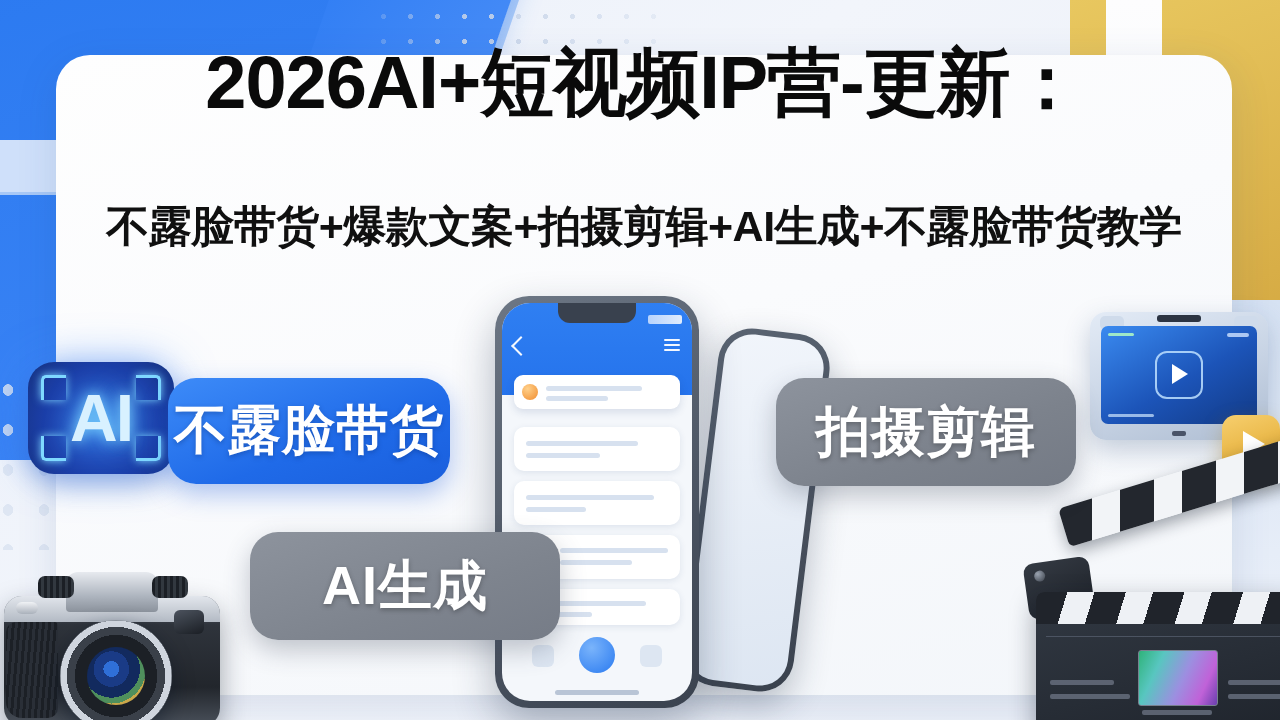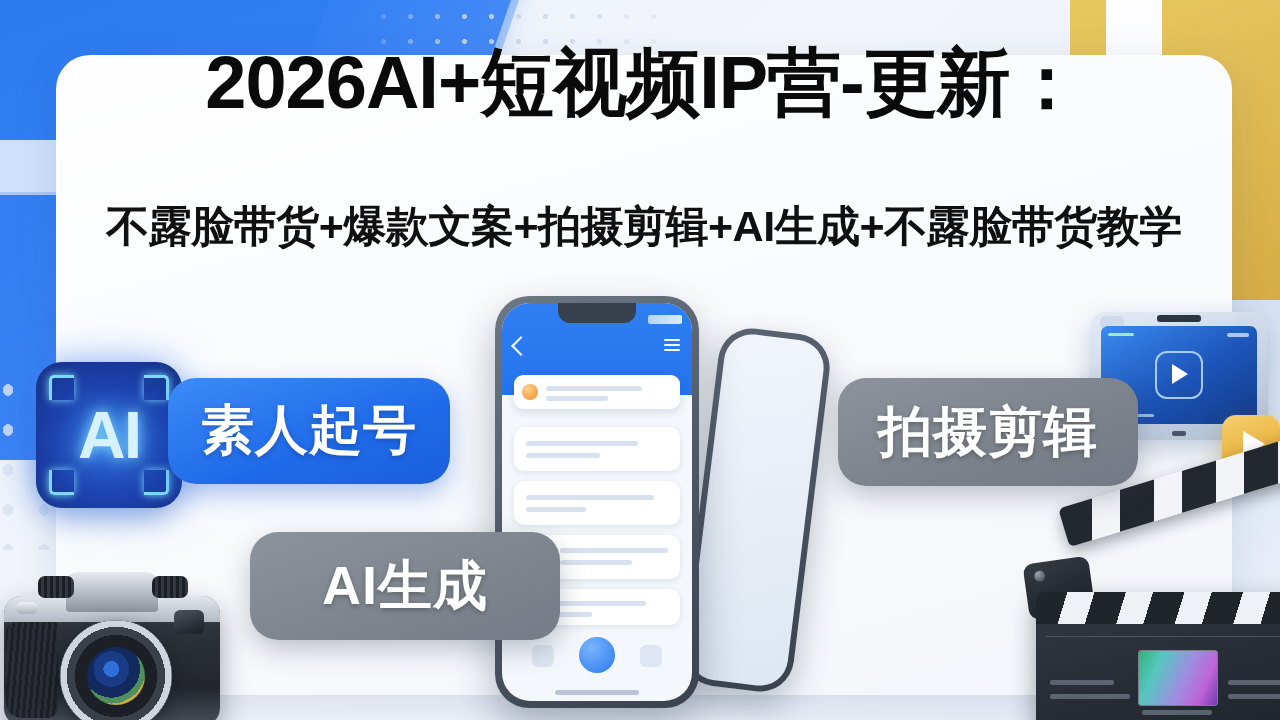--- a/index.html
+++ b/index.html
@@ -136,21 +136,21 @@
   .ph-tabbar{position:absolute;left:0;right:0;bottom:18px;height:46px;}
   .ph-tab{position:absolute;width:22px;height:22px;border-radius:6px;background:#dde6f2;top:8px;}
   .ph-tab-mid{position:absolute;left:50%;transform:translateX(-50%);top:0;
     width:36px;height:36px;border-radius:50%;
     background:radial-gradient(circle at 35% 30%,#7ab4fb,#2a7af0);}
   .ph-home{position:absolute;left:50%;transform:translateX(-50%);bottom:6px;
     width:84px;height:5px;border-radius:3px;background:#b9c5d6;}
 
   
   .ai-badge{
-    position:absolute;left:36px;top:362px;width:146px;height:146px;border-radius:34px;
+    position:absolute;left:28px;top:362px;width:146px;height:112px;border-radius:34px;
     background:linear-gradient(150deg,#8cc0ff 0%,#4a93f5 45%,#2f6fe0 100%);
     box-sizing:border-box;
     box-shadow:0 0 42px rgba(70,140,255,.55),0 10px 26px rgba(30,70,160,.35);
   }
   .ai-inner{
     position:relative;width:100%;height:100%;border-radius:26px;
     background:radial-gradient(circle at 50% 55%,#2a63d8 0%,#1b3ea8 60%,#16327f 100%);
     overflow:hidden;
   }
   .ai-text{
@@ -179,21 +179,21 @@
     text-shadow:0 2px 5px rgba(10,40,110,.35);
   }
   .pill.dark{
     left:462px;top:374px;width:330px;height:114px;
     background:linear-gradient(160deg,#49505d 0%,#3b424e 60%,#343b46 100%);
     color:#fff;font-size:56px;border-radius:30px;
     box-shadow:0 12px 30px rgba(30,40,60,.35);
     text-shadow:0 2px 5px rgba(0,0,0,.3);
   }
   .pill.gray{
-    left:838px;top:378px;width:300px;height:108px;
+    left:776px;top:378px;width:300px;height:108px;
     background:linear-gradient(160deg,#8d939d 0%,#7c828c 60%,#747a85 100%);
     color:#fff;font-size:54px;
     box-shadow:0 10px 26px rgba(60,70,90,.3);
     text-shadow:0 2px 5px rgba(0,0,0,.28);
   }
   .pill.gray2{
     left:250px;top:532px;width:310px;height:108px;
     background:linear-gradient(160deg,#8d939d 0%,#7e848e 60%,#767c87 100%);
     color:#fff;font-size:54px;
     box-shadow:0 10px 26px rgba(60,70,90,.3);
@@ -410,17 +410,17 @@
   <div class="ai-badge">
     <div class="ai-inner">
       <span class="br tl"></span>
       <span class="br tr"></span>
       <span class="br bl"></span>
       <span class="br brr"></span>
       <span class="ai-text">AI</span>
     </div>
   </div>
 
-  <div class="pill blue">素人起号</div>
+  <div class="pill blue">不露脸带货</div>
   <div class="pill gray">拍摄剪辑</div>
   <div class="pill gray2">AI生成</div>
 
 </div>
 
 </body></html>

